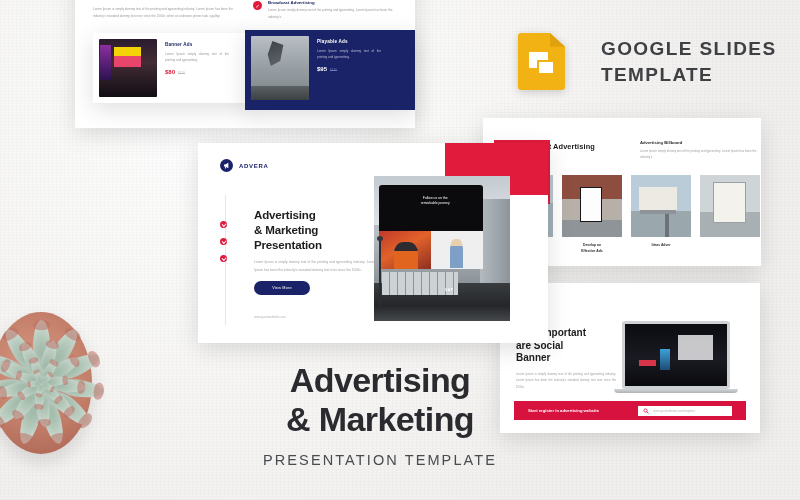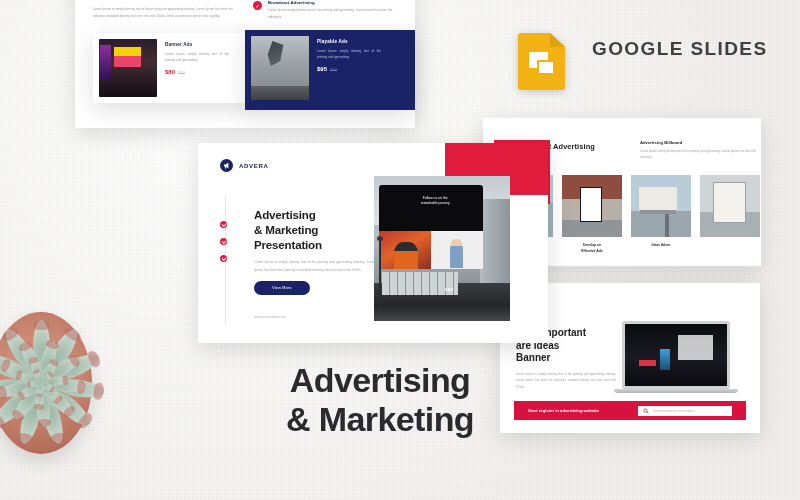--- a/index.html
+++ b/index.html
@@ -142,21 +142,21 @@
     background:linear-gradient(90deg,#b4bbc0,#8e959a);}
   .h-street{position:absolute;left:0;bottom:0;width:100%;height:26%;
     background:linear-gradient(180deg,#3a3d40 0%,#24262a 60%,#46494c 100%);}
   .h-arch{position:absolute;left:6%;bottom:18%;width:56%;height:16%;
     background:repeating-linear-gradient(90deg,#cdd2d5 0 7px,#8e9396 7px 8px);}
   .h-gap{position:absolute;left:52%;bottom:20%;color:#fff;font-size:3.4px;font-weight:bold;letter-spacing:.5px;}
   .h-lamp{position:absolute;left:4%;top:44%;width:1.6px;height:48%;background:#2b2d30;}
   .h-lamp:after{content:"";position:absolute;left:-2.4px;top:-4px;width:6px;height:5px;border-radius:50%;background:#33363a;}
 
   
-  .gs{position:absolute;left:518px;top:33px;display:flex;align-items:flex-start;gap:27px;}
+  .gs{position:absolute;left:518px;top:33px;display:flex;align-items:flex-start;gap:36px;}
   .gs-logo{width:47px;height:57px;position:relative;filter:drop-shadow(0 2px 4px rgba(0,0,0,.18));}
   .gs-logo .page{position:absolute;inset:0;background:#f2b213;border-radius:3px;
     clip-path:polygon(0 0,68% 0,100% 24%,100% 100%,0 100%);}
   .gs-logo .fold{position:absolute;right:0;top:0;width:32%;height:24%;background:#e0a10d;
     clip-path:polygon(0 0,100% 100%,0 100%);}
   .gs-logo .sq1{position:absolute;left:23%;top:33%;width:40%;height:28%;background:#fff;border-radius:1px;}
   .gs-logo .sq2{position:absolute;left:40%;top:47%;width:38%;height:26%;background:#fff;
     border:2px solid #f2b213;border-radius:1px;box-sizing:border-box;}
   .gs-text{font-size:19px;line-height:1.35;color:#3f4044;letter-spacing:1.4px;font-weight:bold;padding-top:3px;}
 
@@ -249,21 +249,21 @@
   <span class="ic ic-burger">
       <i></i>
       <i></i>
       <i></i>
     </span>
 </div>
 
 <div class="slideC shadow">
   <div class="sc-title">
     <span>How Important</span><br>
-    <span>are Ideas</span><br>
+    <span>are Social</span><br>
     <span>Banner</span>
   </div>
   <div class="sc-para">Lorem Ipsum is simply dummy text of the printing and typesetting industry.  Lorem Ipsum has been the industry's standard dummy text ever since the 1500s.</div>
 
   <div class="laptop">
     <div class="screen">
       <div class="glow1"></div>
         <div class="glow3"></div>
         <div class="glow2"></div>
     </div>
@@ -330,28 +330,30 @@
 
 <div class="gs">
   <div class="gs-logo">
     <div class="page"></div>
       <div class="fold"></div>
       <div class="sq1"></div>
       <div class="sq2"></div>
   </div>
   <div class="gs-text">
     <span>GOOGLE SLIDES</span><br>
+    <span>TEMPLATE</span>
   </div>
 </div>
 
 <div class="big">
   <h1>
     <span>Advertising</span><br>
     <span>&amp; Marketing</span>
   </h1>
+  <h2>PRESENTATION TEMPLATE</h2>
 </div>
 
 <div class="plant">
   <div class="pot"></div>
   <div id="leaves">
       <div class="leaf" style="transform: rotate(0deg) translateY(-40px) scale(1); left: 57px; top: 85px; z-index: 1;"></div>
       <div class="leaf" style="transform: rotate(32.7273deg) translateY(-40px) scale(1); left: 57px; top: 85px; z-index: 1;"></div>
       <div class="leaf" style="transform: rotate(65.4545deg) translateY(-40px) scale(1); left: 57px; top: 85px; z-index: 1;"></div>
       <div class="leaf" style="transform: rotate(98.1818deg) translateY(-40px) scale(1); left: 57px; top: 85px; z-index: 1;"></div>
       <div class="leaf" style="transform: rotate(130.909deg) translateY(-40px) scale(1); left: 57px; top: 85px; z-index: 1;"></div>

